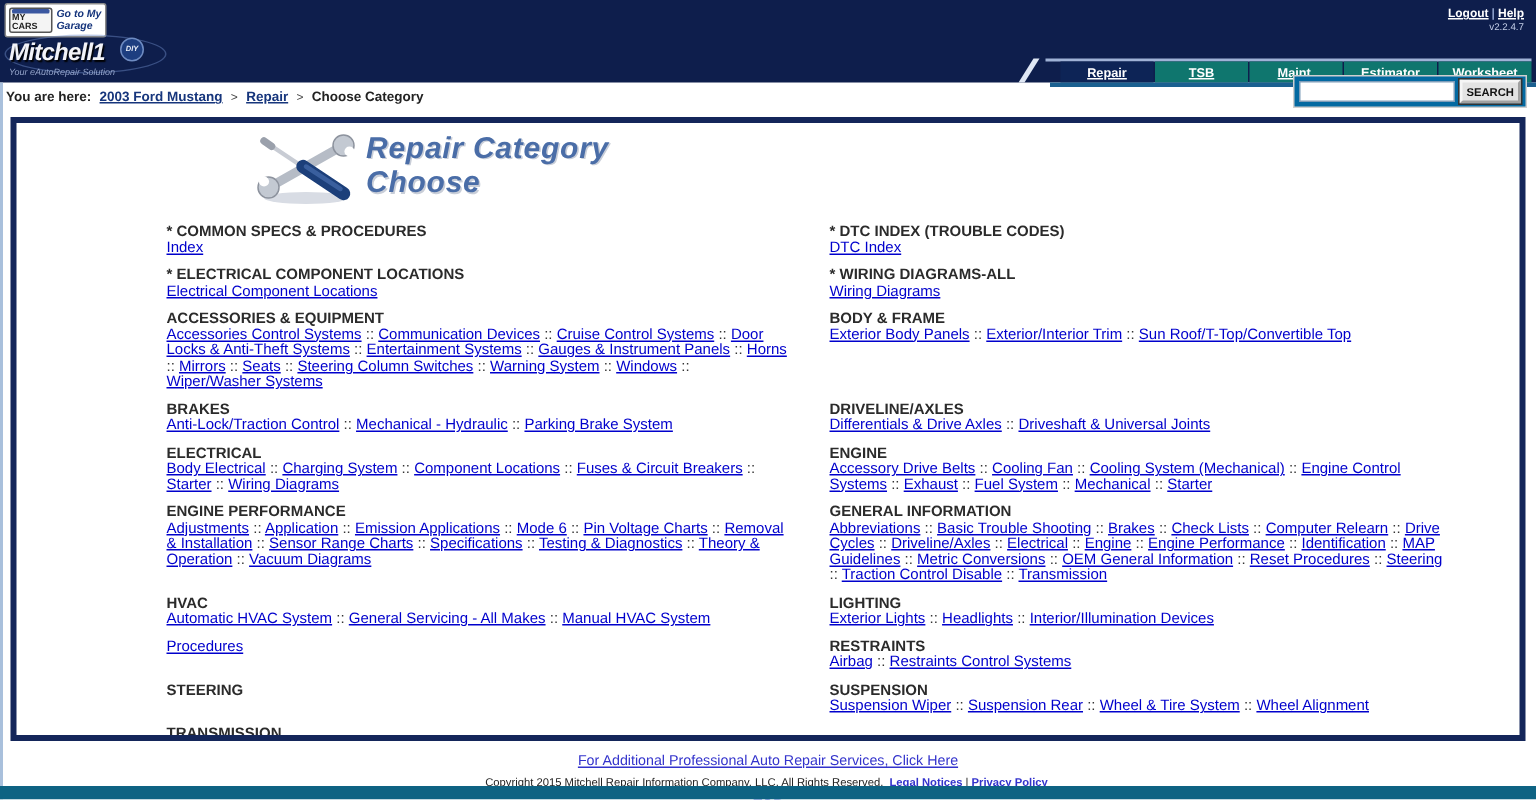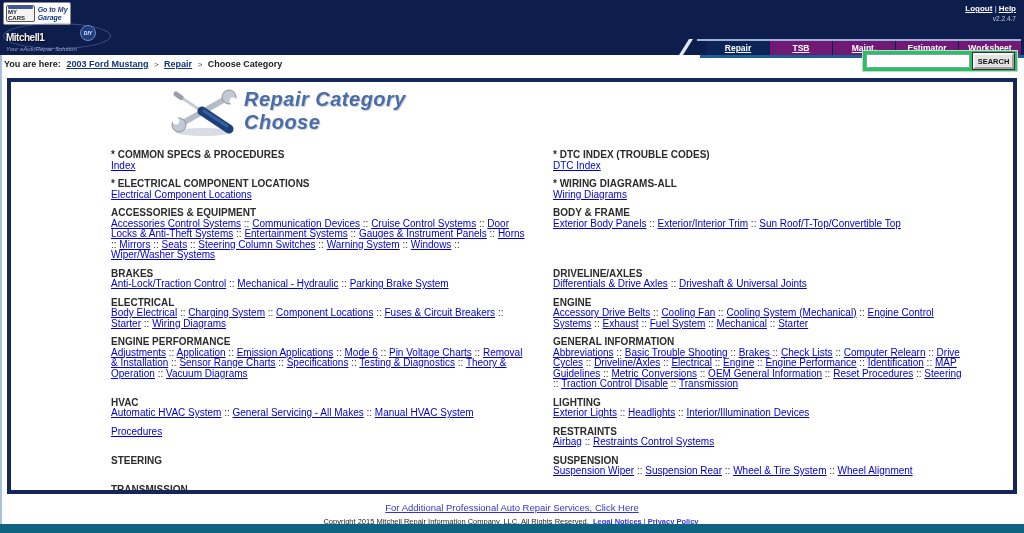--- a/index.html
+++ b/index.html
@@ -42,21 +42,21 @@
   .session-links a { color:#ffffff; text-decoration:underline; }
   .session-links .pipe { color:#8fa2cc; margin:0 2px; }
   .version { font-size:6.5px; font-weight:normal; color:#c2cde6; margin-top:2px; }
 
   .logo-wrap { position:absolute; top:27px; left:6px; width:130px; }
   .logo-ellipse {
     position:absolute; top:-4px; left:-3px; width:108px; height:26px;
     border:1px solid rgba(110,140,200,0.45); border-radius:50%;
   }
   .logo-text {
-    position:relative; font-size:10px; font-weight:bold; 
+    position:relative; font-size:16px; font-weight:bold; font-style:italic;
     color:#f2f3f8; letter-spacing:-0.5px; text-shadow:1px 1px 1px #000;
   }
   .diy-badge {
     position:absolute; top:-2px; left:74px; width:16px; height:16px;
     background:#1d3e80; border:1px solid #6f8cc2; border-radius:50%;
     color:#e8edf8; font-size:5px; font-weight:bold; text-align:center;
     line-height:14px; font-style:italic;
   }
   .tagline {
     position:relative; font-size:6px; font-style:italic; color:#93a3c9; margin-top:1px;
@@ -69,42 +69,42 @@
   }
   .tab-diagonal {
     position:absolute; top:39px; left:684px; width:4px; height:16px;
     background:#dfe7f4; transform:skewX(-32deg);
   }
   .tabs {
     position:absolute; top:41px; right:3px; display:flex; gap:1px;
   }
   .tab {
     width:62px; height:14px; line-height:14px; text-align:center;
-    background:#701a75; color:#ffffff; font-size:8.5px; font-weight:bold;
+    background:#0f766e; color:#ffffff; font-size:8.5px; font-weight:bold;
     text-decoration:underline; cursor:pointer;
   }
   .tab.active { background:#0D2456; }
   .steel-strip {
     position:absolute; top:55px; left:700px; right:0; height:3px;
     background:#1A6090;
   }
 
   
   .breadcrumb {
     position:absolute; top:59px; left:4px; font-size:9px; color:#222;
   }
   .bc-prefix, .bc-current { font-weight:bold; color:#222; }
   .bc-link { color:#16357c; font-weight:bold; text-decoration:underline; margin:0 3px; }
   .bc-sep { color:#444; font-size:8px; }
   .bc-current { margin-left:3px; }
 
   
   .search-panel {
     position:absolute; top:50px; right:6px; width:156px; height:22px;
-    background:#22c55e; border:1px solid #cfcfcf; z-index:6;
+    background:#0369a1; border:1px solid #cfcfcf; z-index:6;
     display:flex; align-items:center; gap:3px; padding:0 3px;
   }
   .search-input {
     width:104px; height:14px; border:1px solid #7f9db9; font-size:9px; padding:0 2px;
   }
   .search-btn {
     height:16px; width:42px; background:#e3e3e3; border:2px outset #f5f5f5;
     outline:1px solid #333;
     font-size:7.5px; font-weight:bold; color:#111; cursor:pointer;
     font-family:"Liberation Sans", sans-serif; letter-spacing:0;

